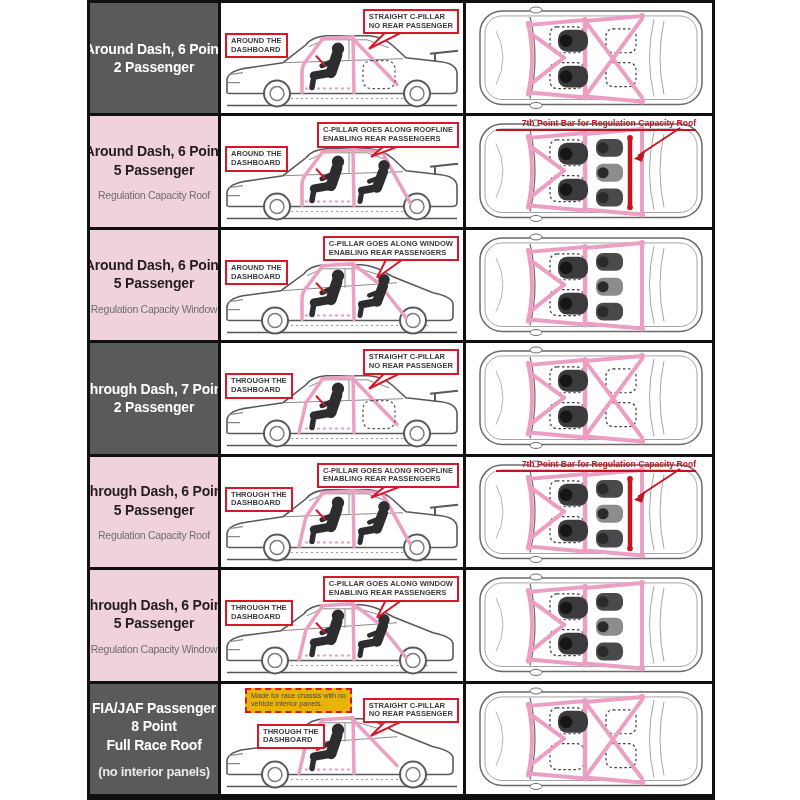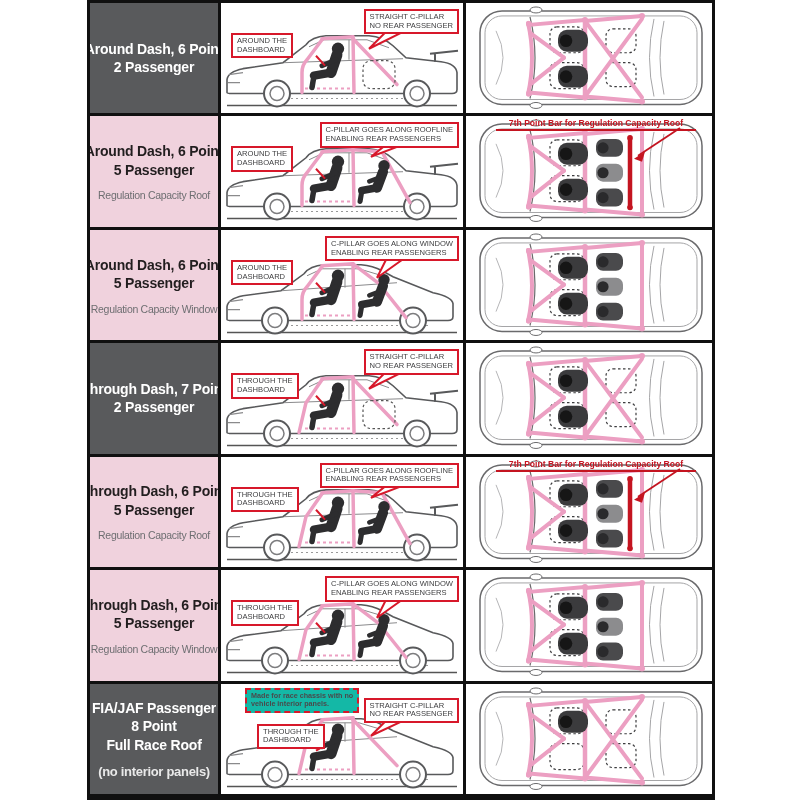--- a/index.html
+++ b/index.html
@@ -12,30 +12,30 @@
   .label{display:flex;flex-direction:column;align-items:center;justify-content:center;text-align:center;padding:2px;overflow:hidden}
   .label.dark{background:#595a5c;color:#ffffff}
   .label.pink{background:#f0d2dd;color:#221e1f}
   .t{font-weight:700;font-size:14px;line-height:1.32;letter-spacing:-0.2px;white-space:nowrap}
   .s{font-size:10.5px;letter-spacing:-0.3px;margin-top:10px;white-space:nowrap}
   .label.pink .s{color:#6d6e71}
   .label.dark .s{color:#e9e9e9;font-weight:700;font-size:13px}
   .side,.topc{position:relative;background:#ffffff;overflow:hidden}
   .svgbox{position:absolute;inset:0}
   .svgbox svg{display:block;width:100%;height:100%}
-  .callout{position:absolute;background:#fff;border:2px solid #d7182a;color:#3d3d3f;font-weight:400;
+  .callout{position:absolute;background:#fff;border:2px solid #d7182a;color:#3d3d3f;font-weight:700;
            font-size:7.6px;line-height:1.15;padding:2px 4px;white-space:nowrap;display:flex;flex-direction:column;z-index:3}
-  .dashc{left:10px;top:30px}
+  .dashc{left:4px;top:30px}
   .cpc{right:4px;top:6px}
   .race .dashc{left:36px;top:40px}
   .race .cpc{top:14px}
-  .racenote{position:absolute;left:24px;top:4px;background:#14b8a6;border:2px dashed #d7182a;color:#4a4a4c;
-            font-weight:700;font-size:7.2px;line-height:1.2;padding:2px 4px;white-space:nowrap;
+  .racenote{position:absolute;left:24px;top:4px;background:#eab308;border:2px dashed #d7182a;color:#4a4a4c;
+            font-weight:400;font-size:7.2px;line-height:1.2;padding:2px 4px;white-space:nowrap;
             display:flex;flex-direction:column;z-index:3}
-  .topnote{position:absolute;left:30px;top:2px;width:200px;text-align:center;color:#c41420;font-weight:700;
+  .topnote{position:absolute;left:30px;top:2px;width:200px;text-align:right;color:#c41420;font-weight:700;
            font-size:8.6px;border-bottom:2px solid #c41420;padding-bottom:1px;white-space:nowrap;z-index:3}
 </style>
 </head>
 <body>
 
 <div class="page">
   <div class="tbl" id="tbl">
   <section class="row">
     <div class="label dark">
       <div class="t">Around Dash, 6 Point</div>

